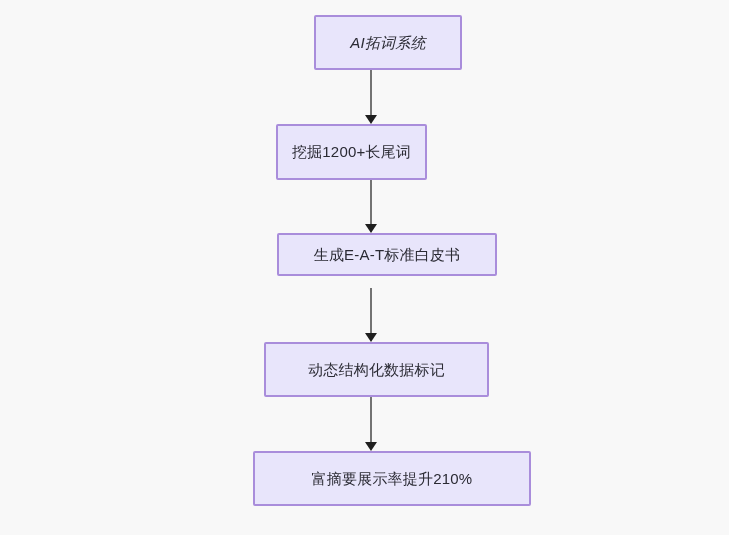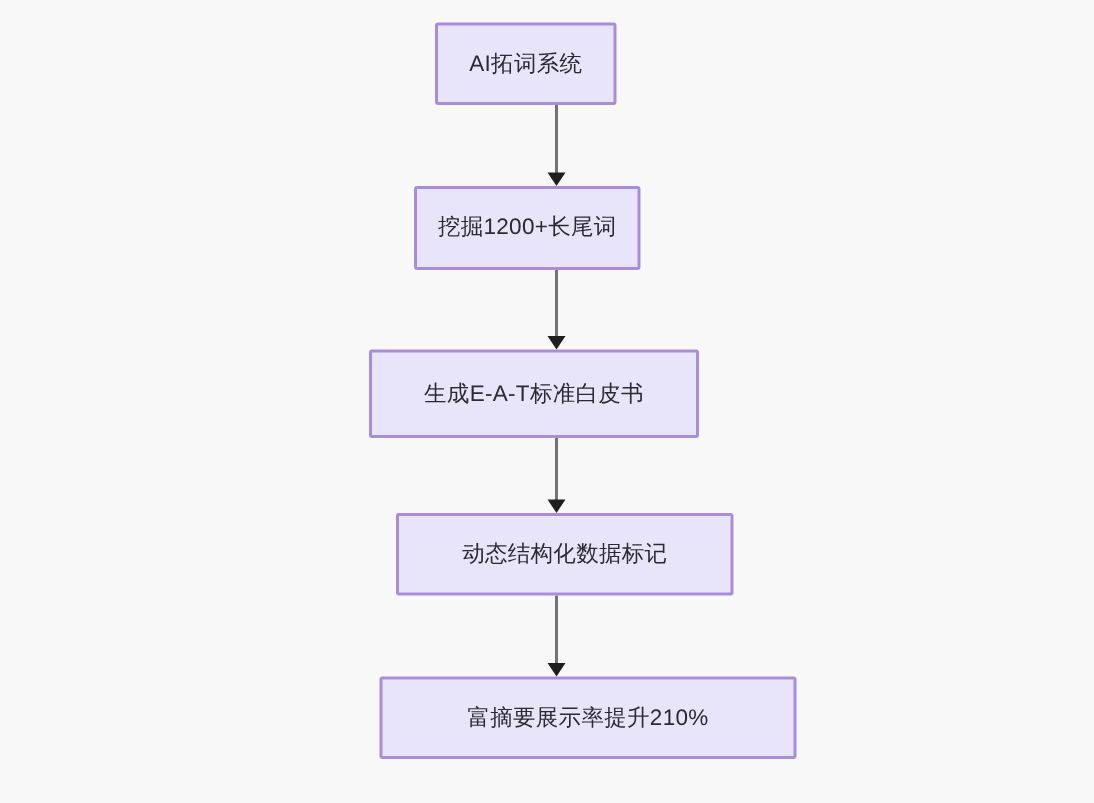--- a/index.html
+++ b/index.html
@@ -70,29 +70,29 @@
     </svg>
   </div>
 
   <div class="edge" style="left:360px; top:397px; width:22px; height:54px;">
     <svg width="22" height="54" viewBox="0 0 22 54">
       <line x1="11" y1="0" x2="11" y2="46" stroke="#737373" stroke-width="2"></line>
       <polygon points="5,45 17,45 11,54" fill="#1f1f1f"></polygon>
     </svg>
   </div>
 
-  <div class="node" style="left:290px; top:15px; width:121px; height:55px;">
+  <div class="node" style="left:314px; top:15px; width:148px; height:55px;font-style:italic;">
     <span class="node-label">AI拓词系统</span>
   </div>
 
   <div class="node" style="left:276px; top:124px; width:151px; height:56px;">
     <span class="node-label">挖掘1200+长尾词</span>
   </div>
 
-  <div class="node" style="left:246px; top:233px; width:220px; height:59px;">
+  <div class="node" style="left:277px; top:233px; width:220px; height:43px;">
     <span class="node-label">生成E-A-T标准白皮书</span>
   </div>
 
   <div class="node" style="left:264px; top:342px; width:225px; height:55px;">
     <span class="node-label">动态结构化数据标记</span>
   </div>
 
   <div class="node" style="left:253px; top:451px; width:278px; height:55px;">
     <span class="node-label">富摘要展示率提升210%</span>
   </div>

